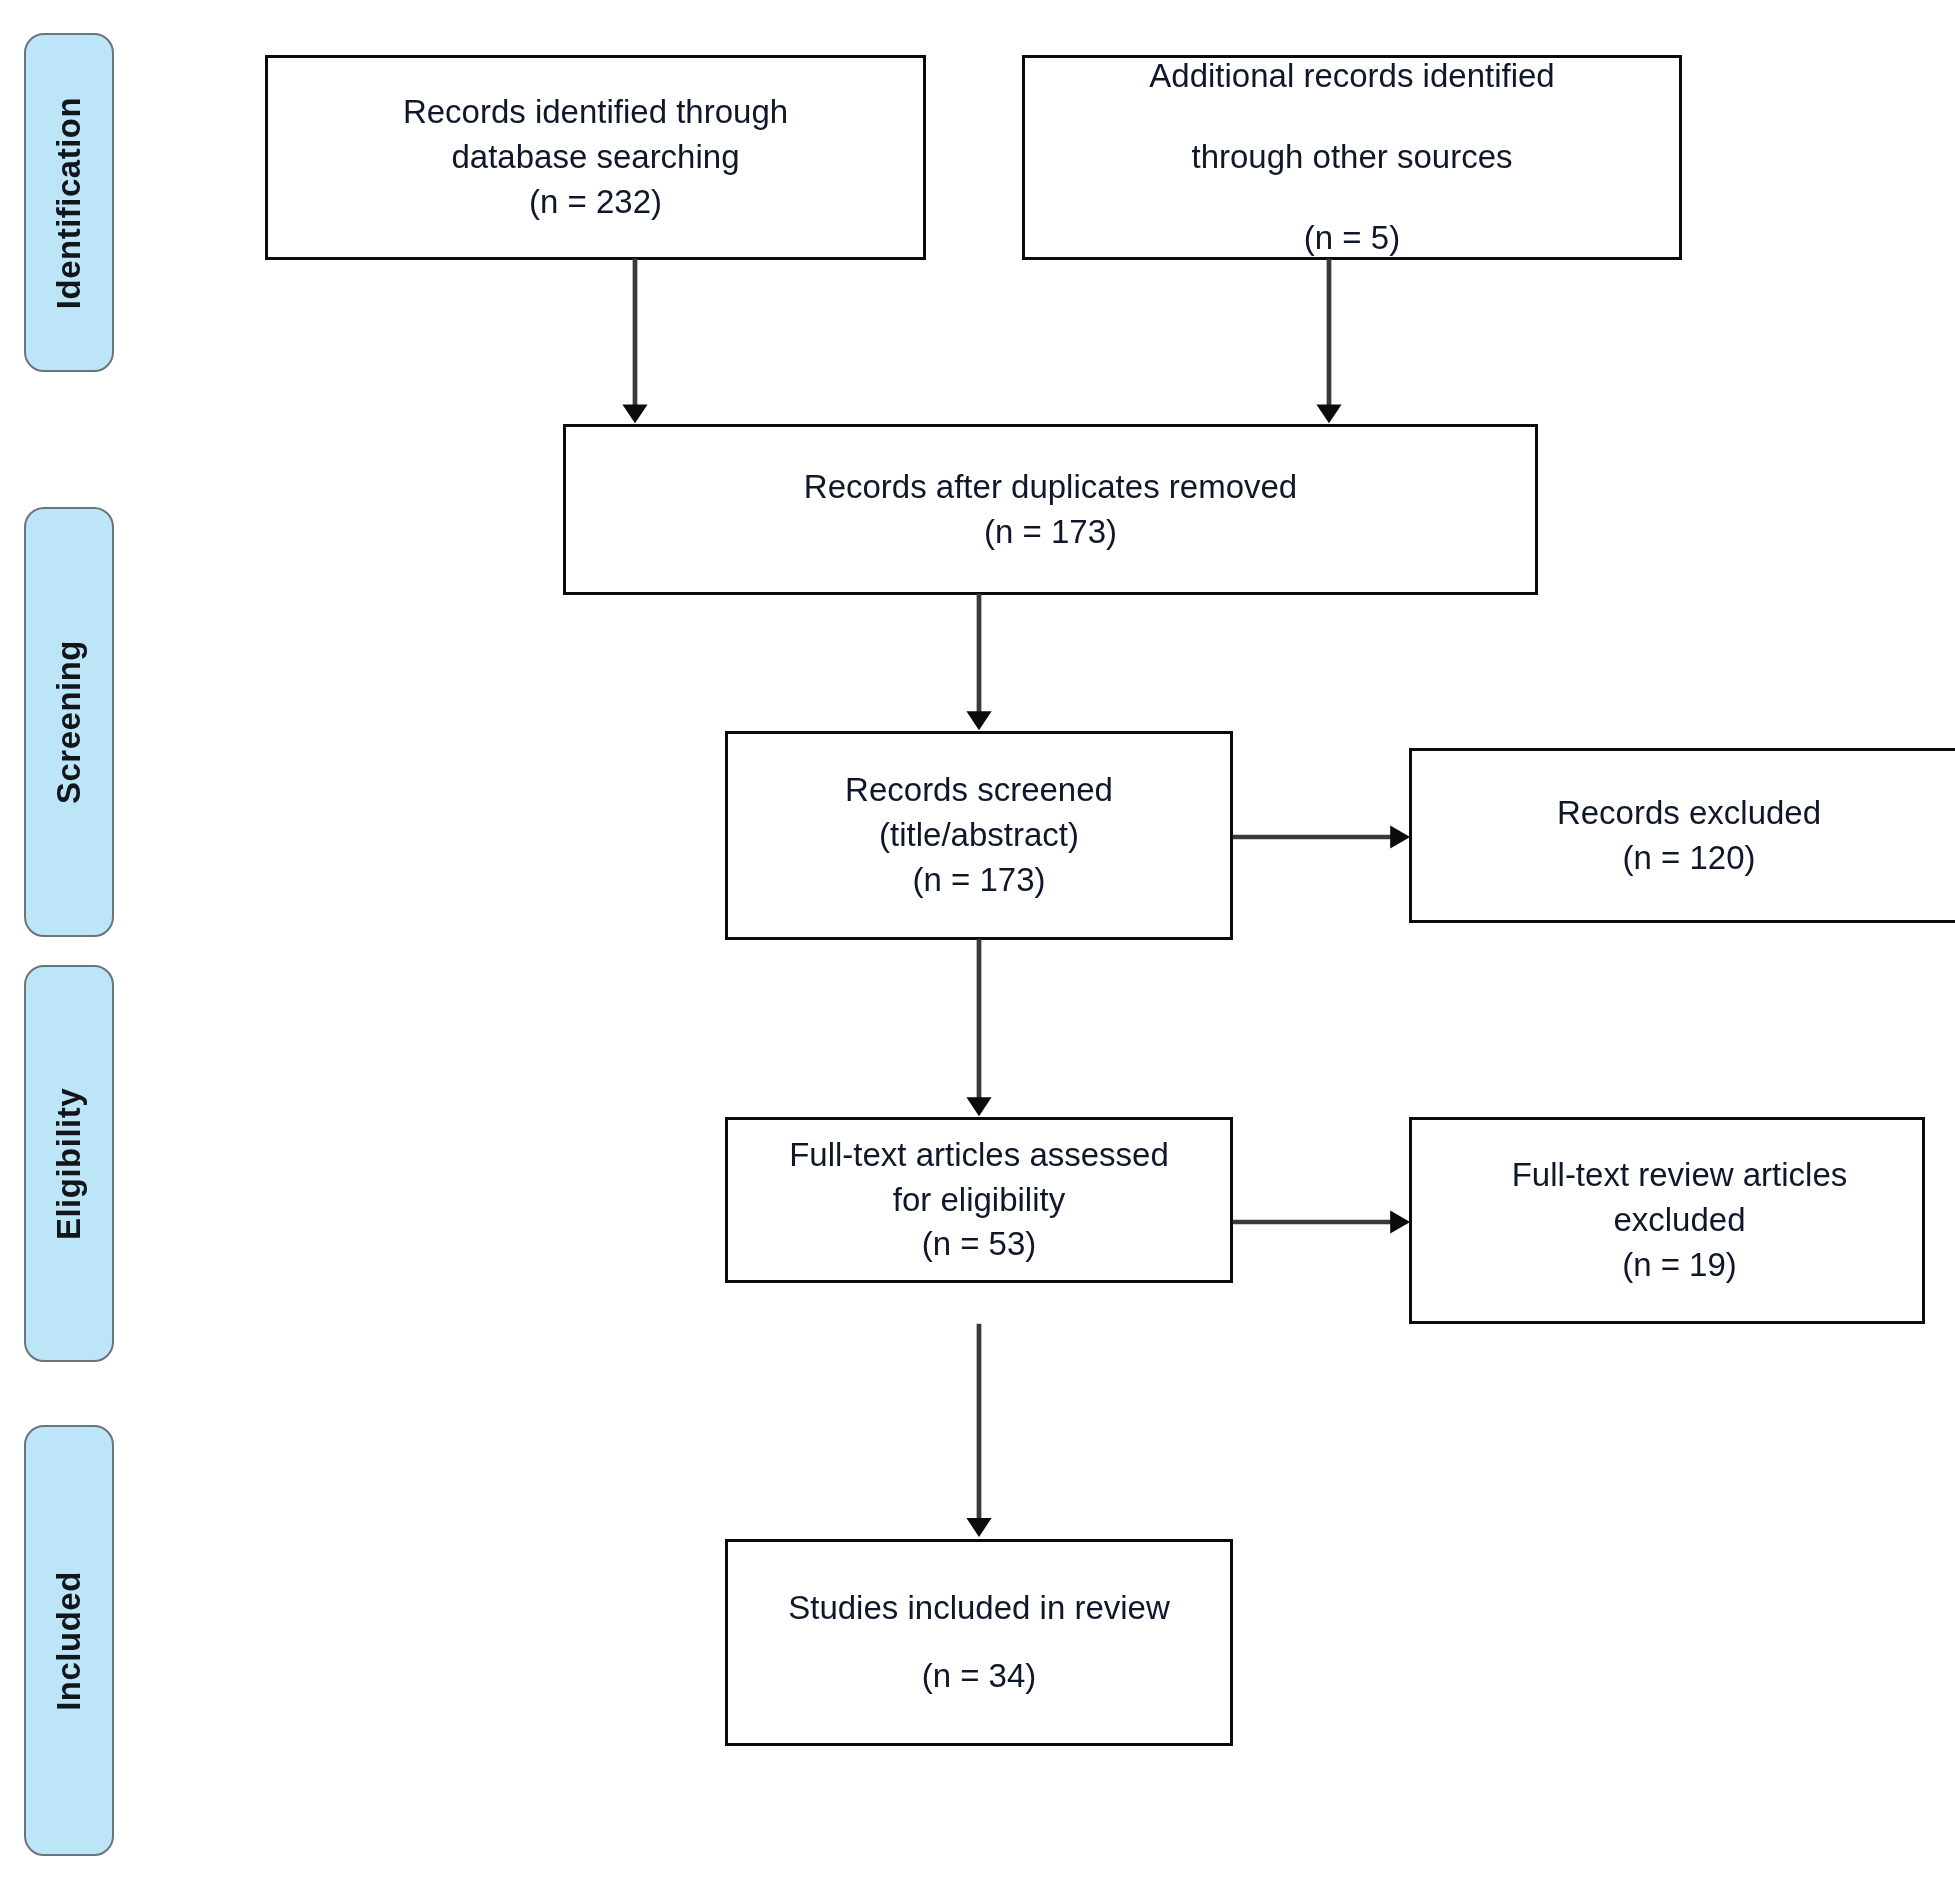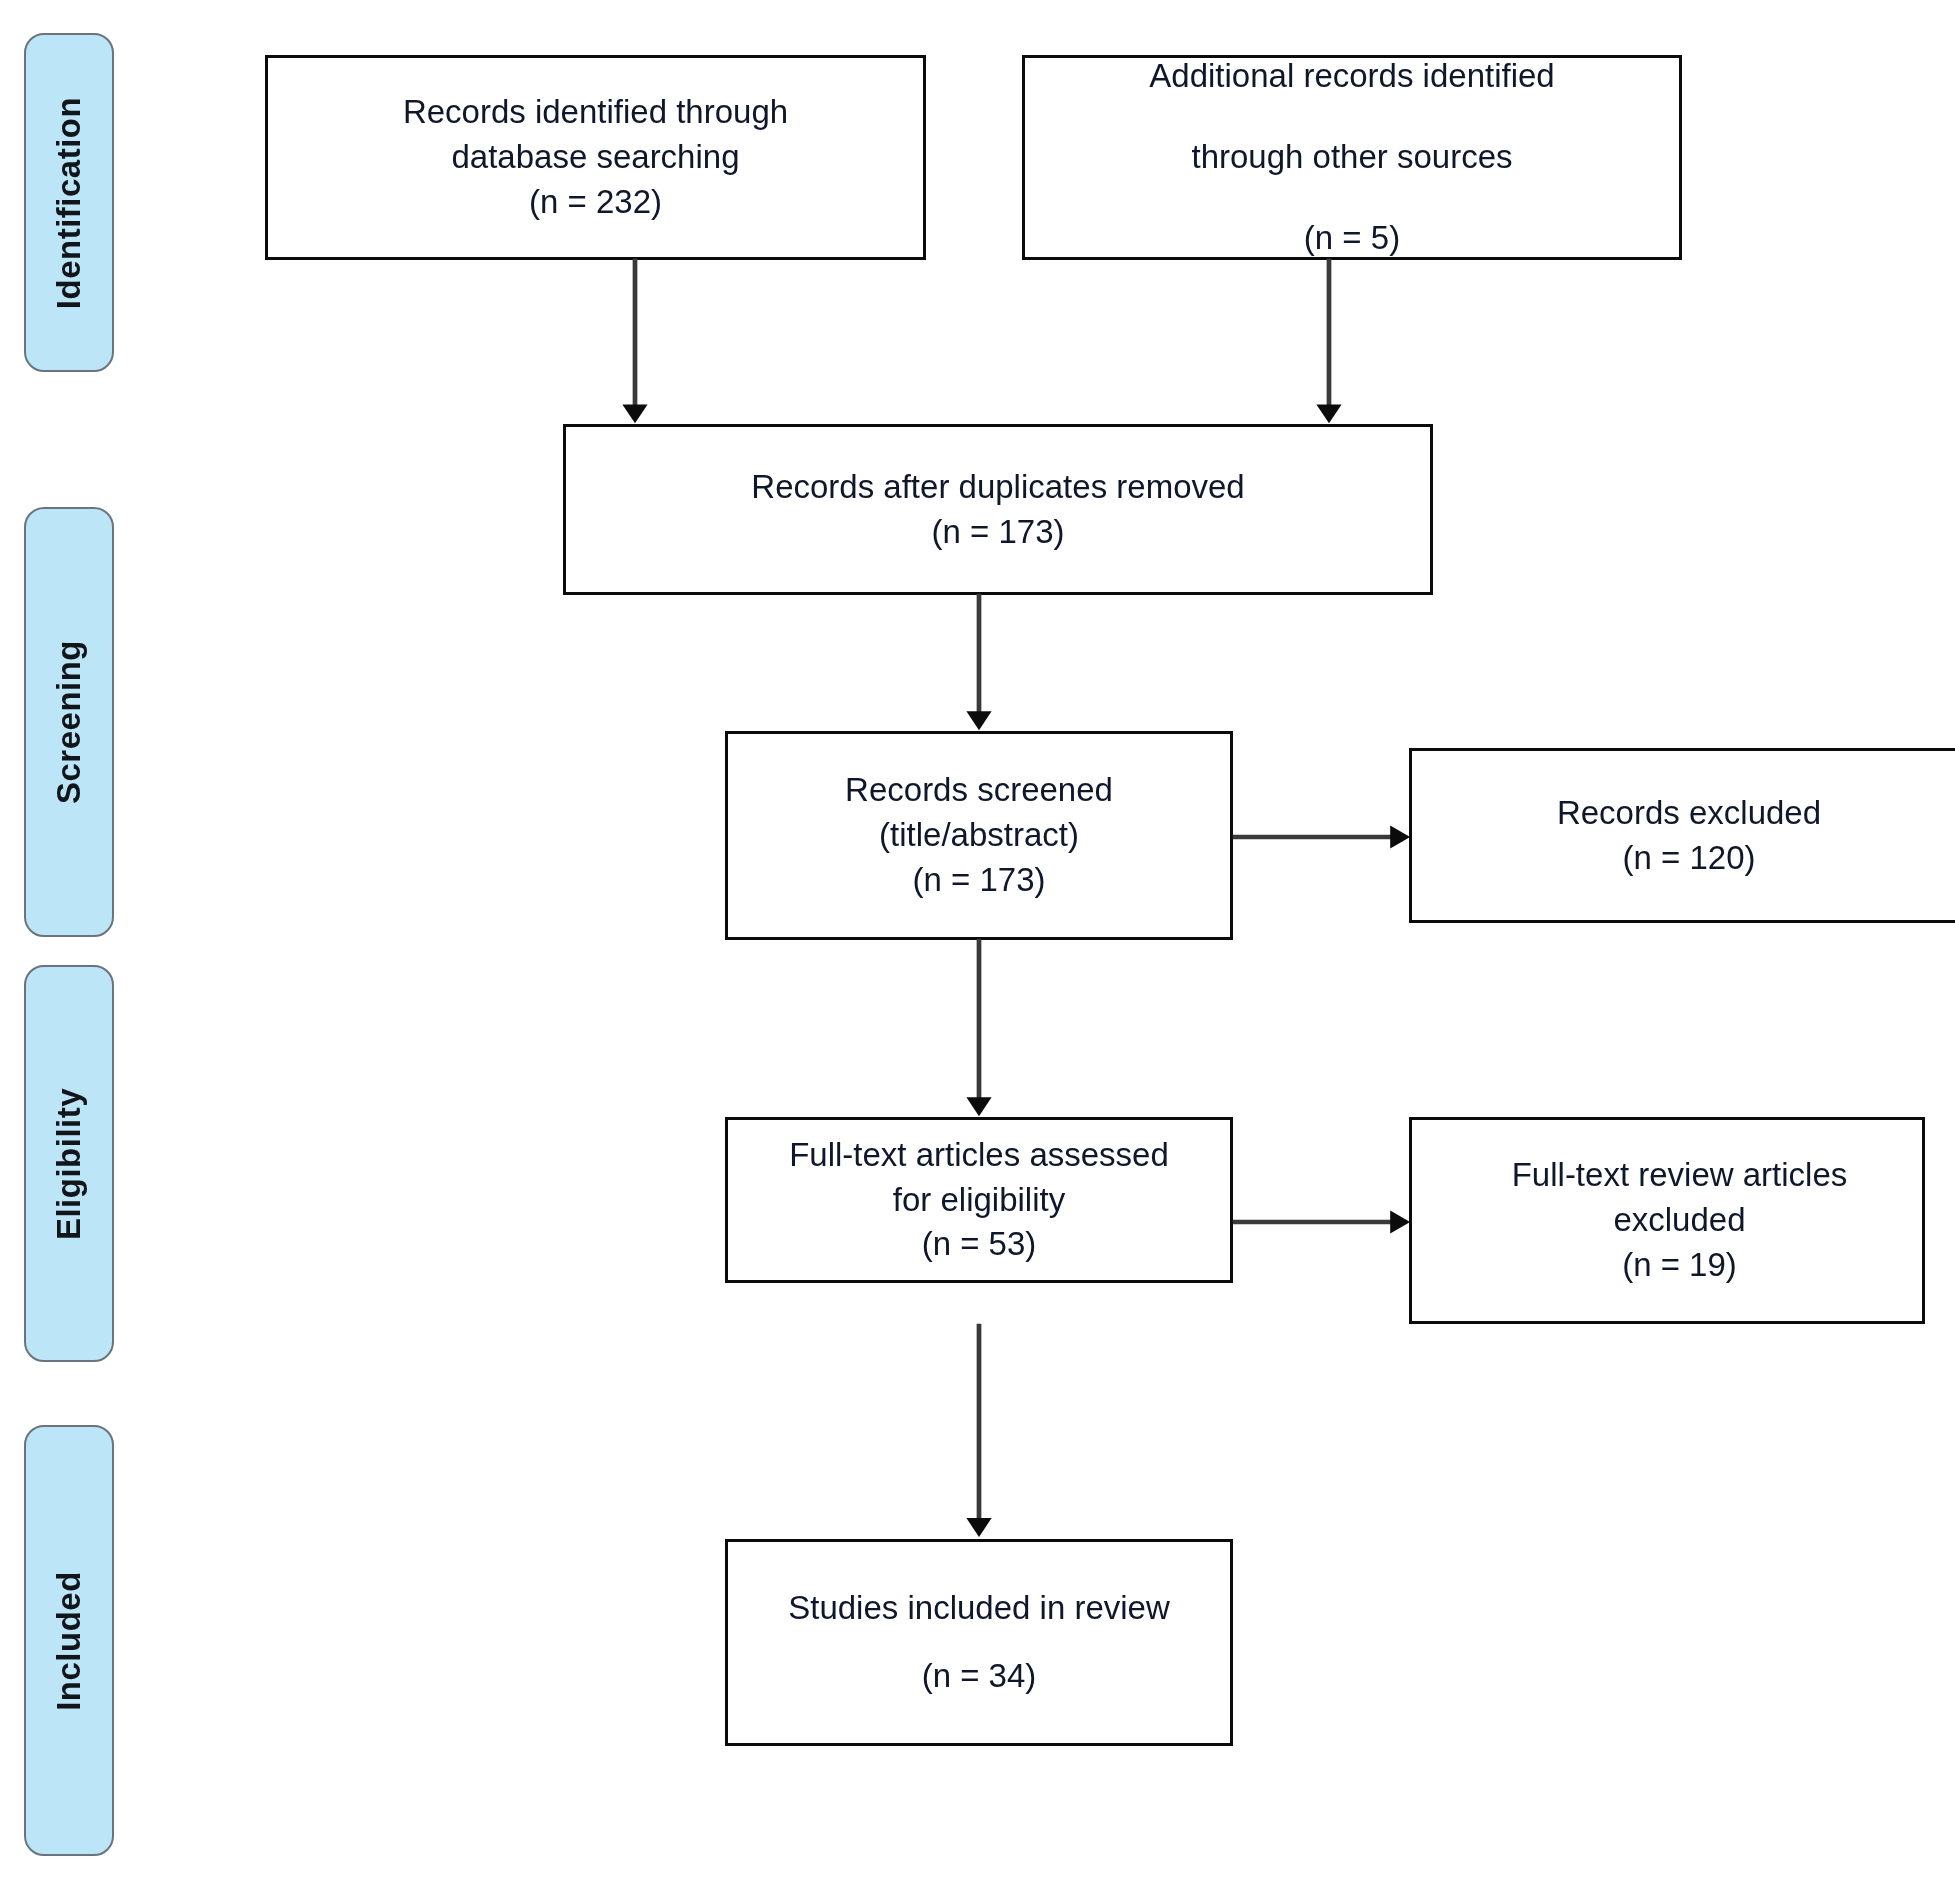--- a/index.html
+++ b/index.html
@@ -96,21 +96,21 @@
     <span class="line">database searching</span>
     <span class="line">(n = 232)</span>
   </div>
 
   <div class="flow-box" style="left:1022px; top:55px; width:660px; height:205px;gap:36px;">
     <span class="line">Additional records identified</span>
     <span class="line">through other sources</span>
     <span class="line">(n = 5)</span>
   </div>
 
-  <div class="flow-box" style="left:563px; top:424px; width:870px; height:171px;">
+  <div class="flow-box" style="left:563px; top:424px; width:975px; height:171px;">
     <span class="line">Records after duplicates removed</span>
     <span class="line">(n = 173)</span>
   </div>
 
   <div class="flow-box" style="left:725px; top:731px; width:508px; height:209px;">
     <span class="line">Records screened</span>
     <span class="line">(title/abstract)</span>
     <span class="line">(n = 173)</span>
   </div>
 

